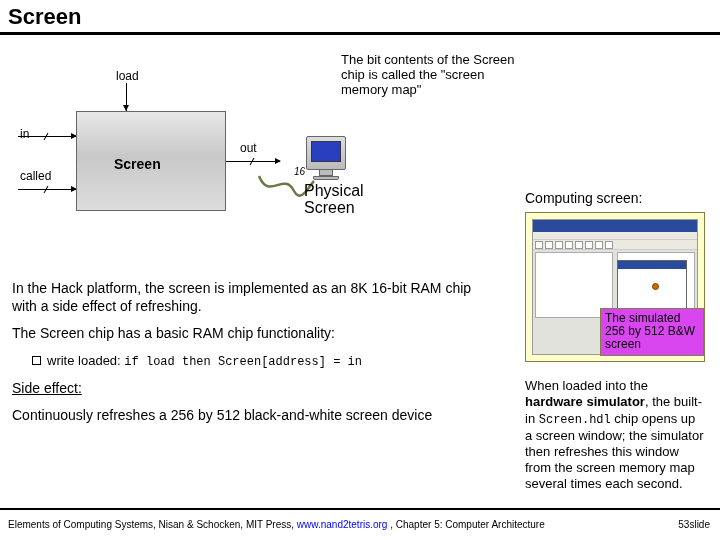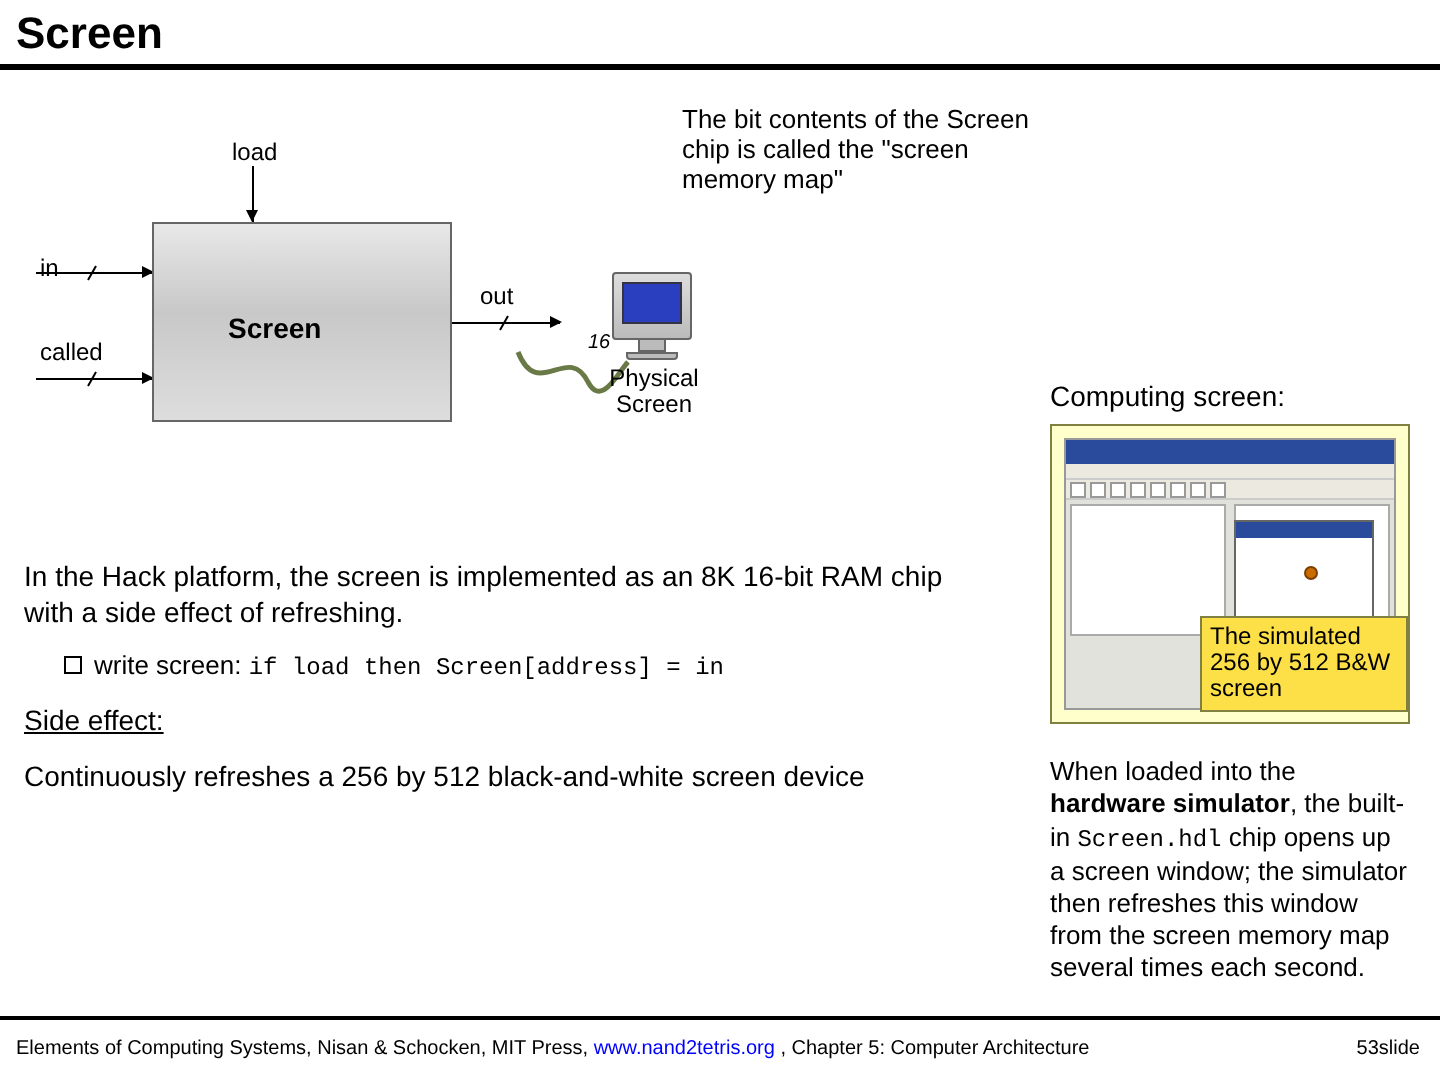--- a/index.html
+++ b/index.html
@@ -51,21 +51,21 @@
     position:absolute; right:38px; top:63px;
     width:7px;height:7px;border-radius:50%;background:#c96b00;border:1px solid #7a3f00;
   }
   .simbox-pointer{
     position:absolute;left:150px;top:74px;width:60px;height:0;
   }
 
   .sim-note{
     position:absolute; left:600px; top:308px;
     width:104px; font-size:12px; line-height:1.1;
-    background:#fde047;border:1px solid #808040;
+    background:#d946ef;border:1px solid #808040;
     padding:3px 4px;
   }
   .sideblock{
     position:absolute; left:525px; top:378px;
     width:180px; font-size:13px; line-height:1.25;
   }
   .sideblock .kw{font-weight:bold;}
   .sideblock .code{font-family:"Courier New",monospace;font-size:12px;}
 
   .left-text{
@@ -109,21 +109,21 @@
   .monitor{
     position:absolute;left:300px;top:95px;width:40px;
   }
   .monitor .mframe{
     width:40px;height:34px;background:linear-gradient(#ddd,#bbb);
     border:1px solid #666;border-radius:2px;position:relative;
   }
   .monitor .mscreen{position:absolute;inset:4px 4px 7px 4px;background:#2a3fbf;border:1px solid #334;}
   .monitor .mstand{width:14px;height:6px;background:#bbb;margin:0 auto;border:1px solid #666;border-top:none;}
   .monitor .mbase{width:26px;height:4px;background:#bbb;margin:0 auto;border:1px solid #666;border-radius:0 0 2px 2px;}
-  .monlabel{position:absolute;left:298px;top:142px;font-family:Arial,sans-serif;font-size:12px;text-align:center;width:46px;line-height:1.05;}
+  .monlabel{position:absolute;left:298px;top:142px;font-family:Arial,sans-serif;font-size:16px;text-align:center;width:46px;line-height:1.05;}
 </style>
 </head>
 <body>
 
 <div class="title">Screen</div>
 <hr class="rule">
 
 <div class="top">
   <div class="diagram-area">
 
@@ -195,23 +195,24 @@
   </svg>
 </div>
 <div class="sim-note">The simulated 256 by 512 B&amp;W screen</div>
 
 <div class="sideblock">
   <span>When loaded into the </span><span class="kw">hardware simulator</span><span>, the built-in </span><span class="code">Screen.hdl</span><span> chip opens up a screen window; the simulator then refreshes this window from the screen memory map several times each second.</span>
 </div>
 
 <div class="left-text">
   <p>In the Hack platform, the screen is implemented as an 8K 16-bit RAM chip with a side effect of refreshing.</p>
+  <p>The Screen chip has a basic RAM chip functionality:</p>
   <div class="bul">
     <div class="sq"></div>
-    <div><span>write screen:</span>&nbsp;<span class="code">if load then Screen[address] = in</span></div>
+    <div><span>write loaded:</span>&nbsp;<span class="code">if load then Screen[address] = in</span></div>
   </div>
   <p class="sfx" style="margin-top:10px;">Side effect:</p>
   <p>Continuously refreshes a 256 by 512 black-and-white screen device</p>
 </div>
 
 <hr class="footer-rule">
 <div class="footer">
   <span>Elements of Computing Systems, Nisan &amp; Schocken, MIT Press, </span><a>www.nand2tetris.org</a><span> , Chapter 5: Computer Architecture</span>
 </div>
 <div class="slidenum">53slide</div>

